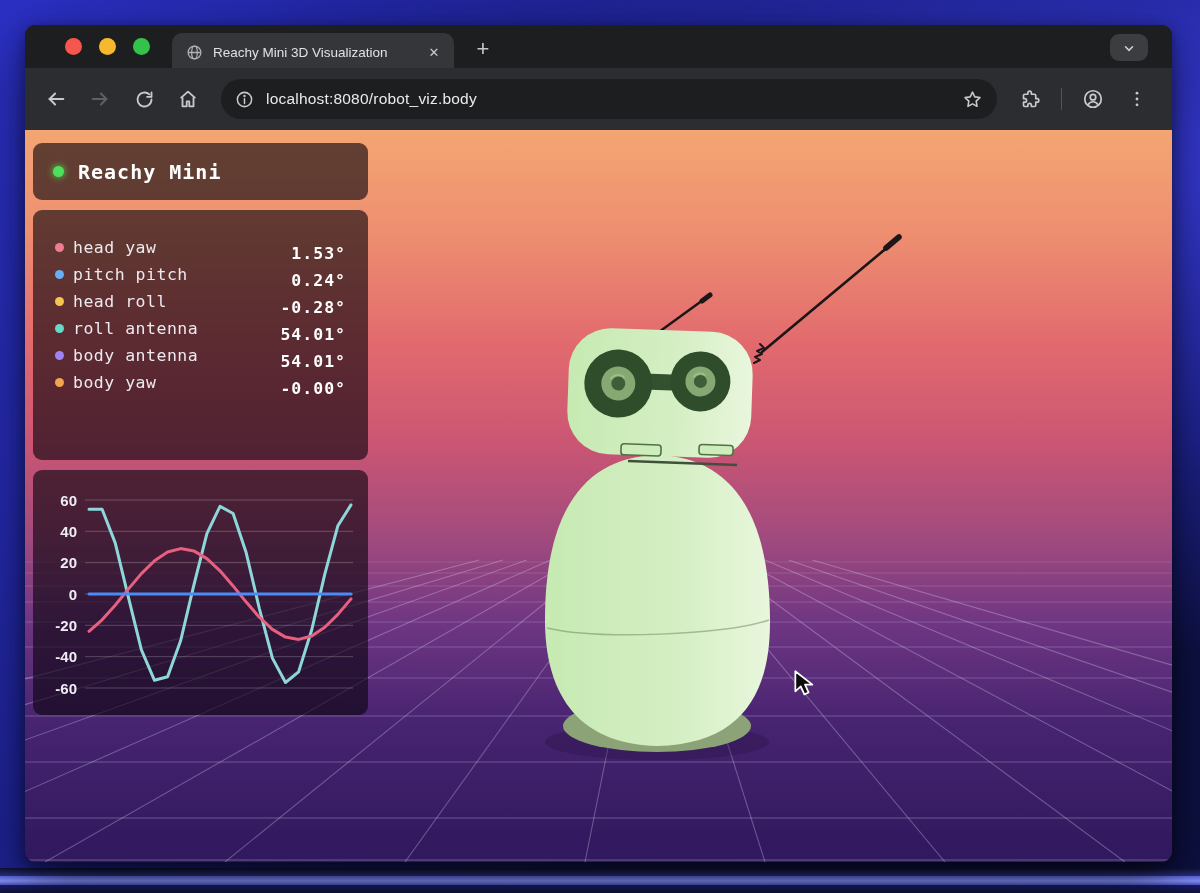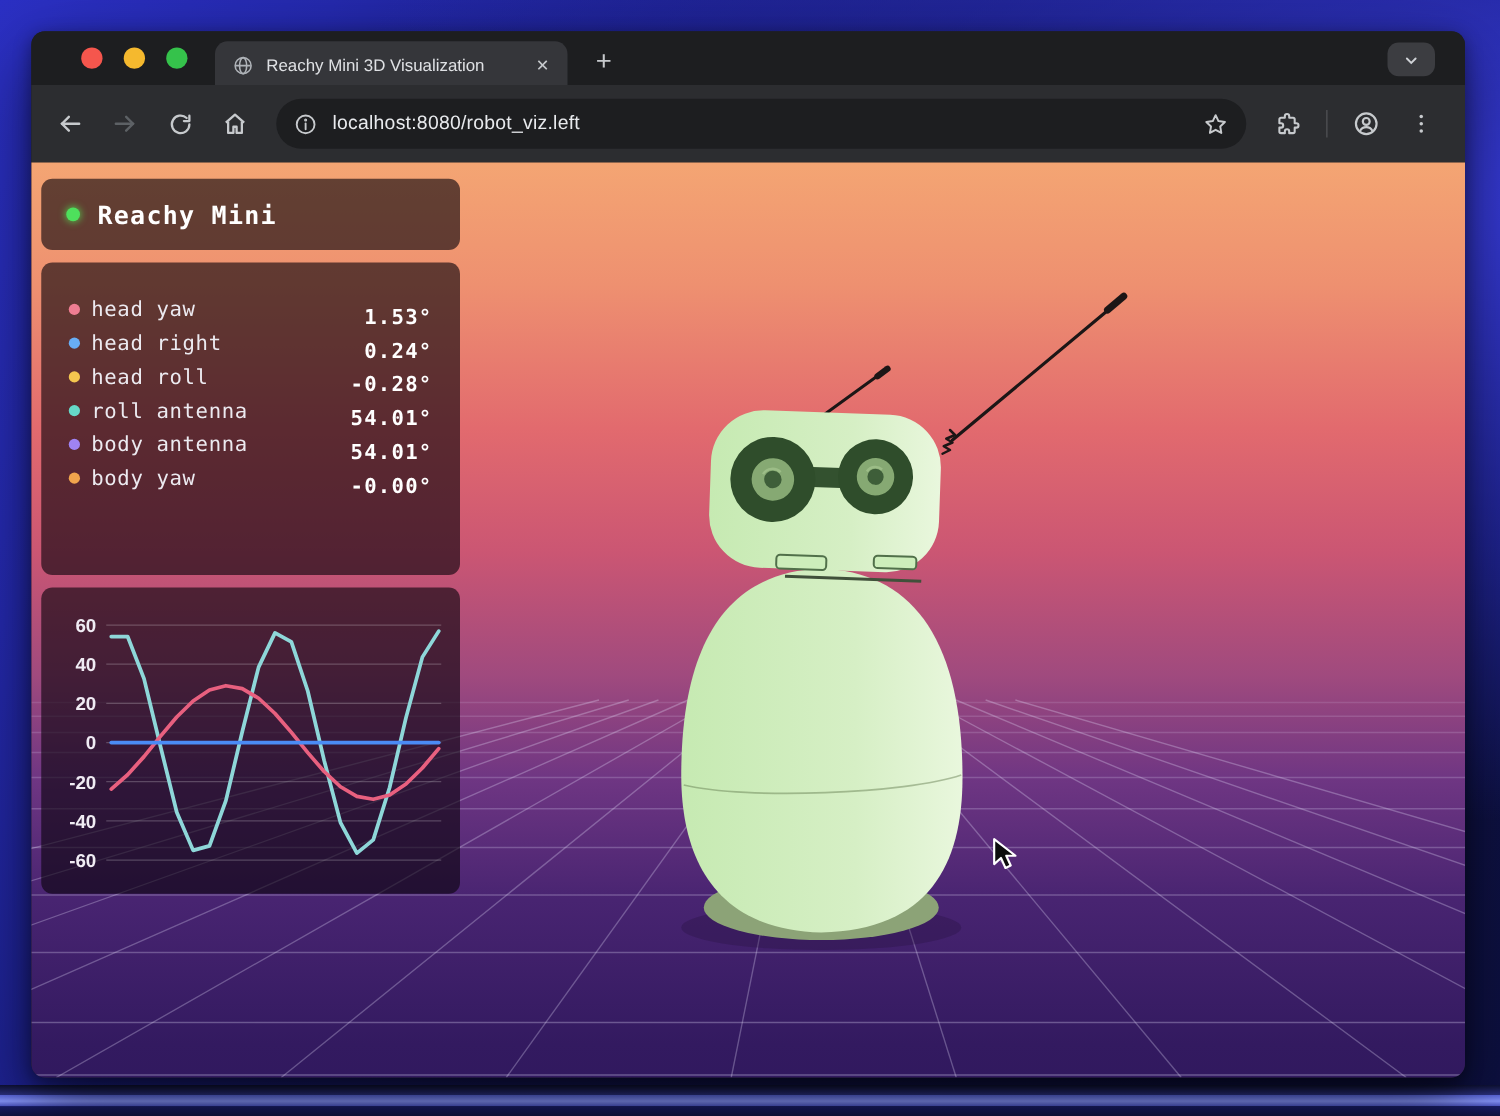--- a/index.html
+++ b/index.html
@@ -125,21 +125,21 @@
             <path d="M6 10v10h4.6v-5.4h2.8V20H18V10"></path>
           </svg>
       </div>
 
       <div class="urlbar">
         <svg width="19" height="19" viewBox="0 0 24 24" fill="none" stroke="#c7cacd" stroke-width="1.9">
             <circle cx="12" cy="12" r="9"></circle>
             <path d="M12 11v6" stroke-linecap="round"></path>
             <circle cx="12" cy="7.5" r="0.6" fill="#c7cacd"></circle>
           </svg>
-        <span class="url-text">localhost:8080/robot_viz.left</span>
+        <span class="url-text">localhost:8080/robot_viz.body</span>
         <svg width="21" height="21" viewBox="0 0 24 24" fill="none" stroke="#c7cacd" stroke-width="1.8" stroke-linejoin="round">
             <path d="M12 3.6l2.6 5.4 5.9.8-4.3 4.1 1 5.9-5.2-2.8-5.2 2.8 1-5.9-4.3-4.1 5.9-.8z"></path>
           </svg>
       </div>
 
       <div class="tbtn">
         <svg width="21" height="21" viewBox="0 0 24 24" fill="none" stroke="currentColor" stroke-width="1.9" stroke-linejoin="round">
             <path d="M9 4.5a2 2 0 0 1 4 0V6h3.5a1.5 1.5 0 0 1 1.5 1.5V11h1.5a2 2 0 0 1 0 4H18v3.5a1.5 1.5 0 0 1-1.5 1.5H13v-1.5a2 2 0 0 0-4 0V20H5.5A1.5 1.5 0 0 1 4 18.5V15h1.5a2 2 0 0 0 0-4H4V7.5A1.5 1.5 0 0 1 5.5 6H9z"></path>
           </svg>
       </div>
@@ -239,21 +239,21 @@
       </div>
 
       <div class="panel telemetry-panel">
         <div class="trow">
           <span class="dot" style="background: rgb(239, 125, 146);"></span>
           <span class="lbl">head yaw</span>
           <span class="val">1.53°</span>
         </div>
         <div class="trow">
           <span class="dot" style="background: rgb(104, 174, 245);"></span>
-          <span class="lbl">head right</span>
+          <span class="lbl">pitch pitch</span>
           <span class="val">0.24°</span>
         </div>
         <div class="trow">
           <span class="dot" style="background: rgb(244, 198, 79);"></span>
           <span class="lbl">head roll</span>
           <span class="val">-0.28°</span>
         </div>
         <div class="trow">
           <span class="dot" style="background: rgb(102, 217, 200);"></span>
           <span class="lbl">roll antenna</span>

